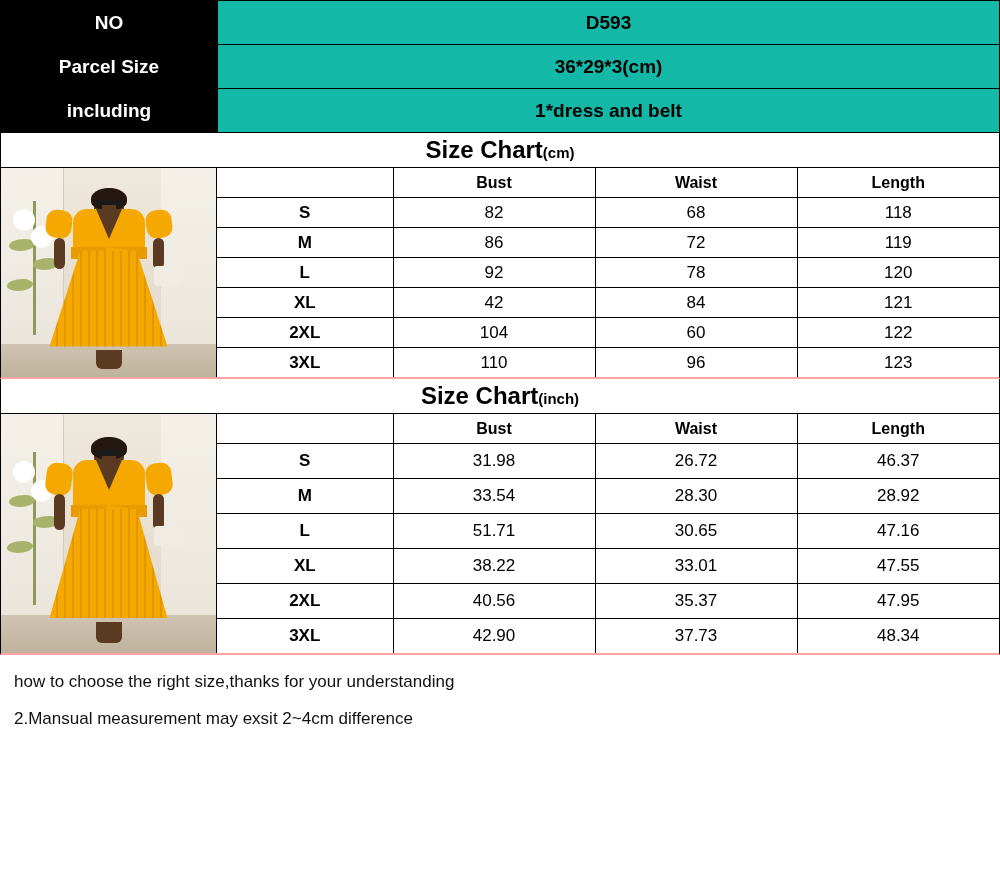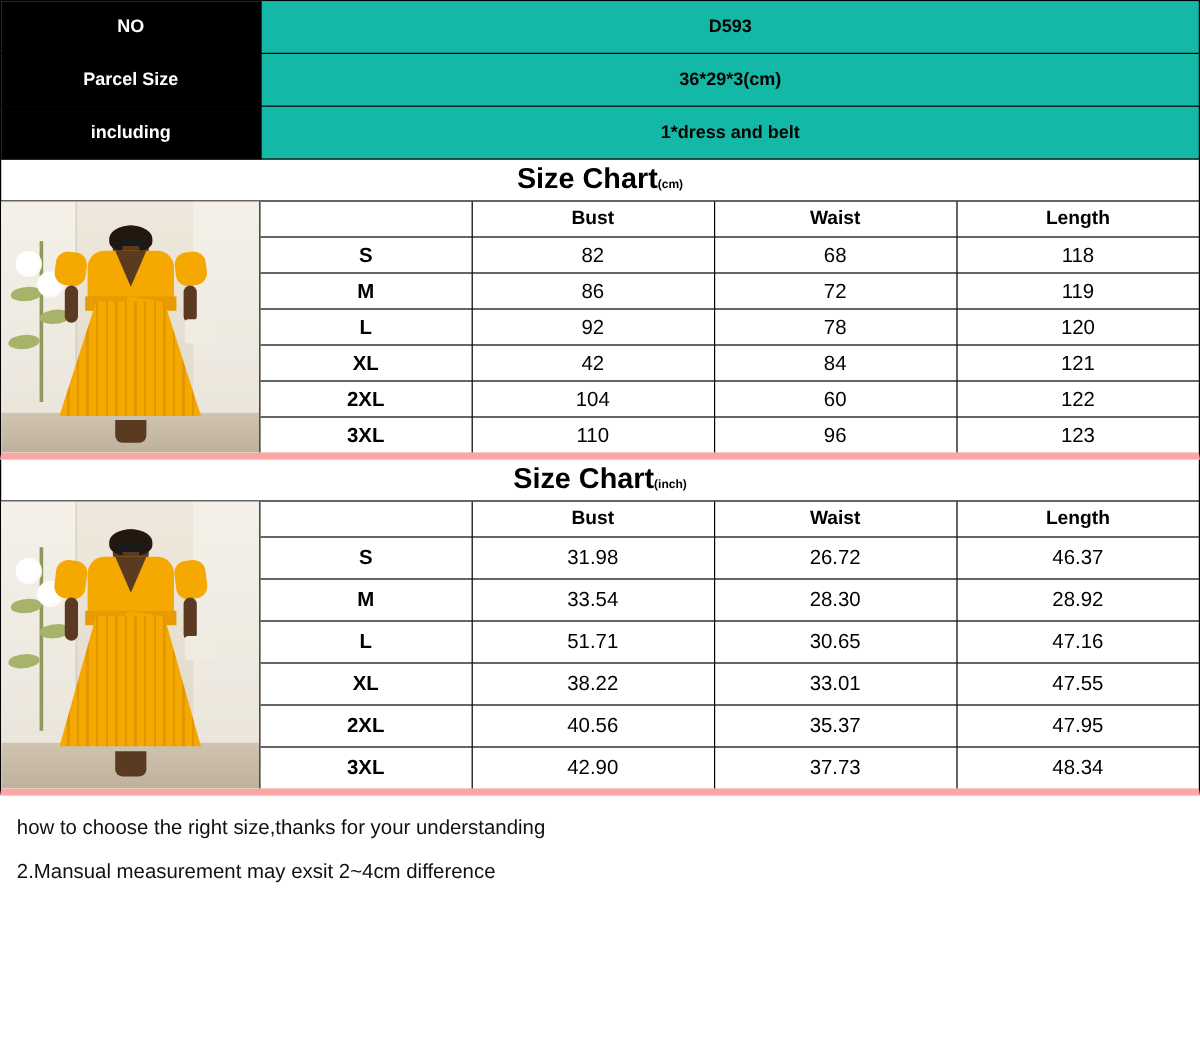--- a/index.html
+++ b/index.html
@@ -25,21 +25,21 @@
   .info-table {
     width: 1000px;
     border-collapse: collapse;
     table-layout: fixed;
   }
   .info-table td {
     border: 1px solid #000;
     height: 43px;
     text-align: center;
     vertical-align: middle;
-    font-size: 15px;
+    font-size: 19px;
     font-weight: bold;
     padding: 0;
   }
   .info-label {
     width: 216px;
     background: #000000;
     color: #ffffff;
     border-left: 1px solid #000;
     border-right: 1px solid #000;
   }
@@ -55,31 +55,31 @@
     border-left: 1px solid #000;
     border-right: 1px solid #000;
     border-bottom: 1px solid #000;
     height: 34px;
     line-height: 34px;
     text-align: center;
     font-size: 24px;
     font-weight: bold;
   }
   .chart-title .unit {
-    font-size: 10px;
+    font-size: 15px;
     font-weight: bold;
   }
 
   .chart-block {
     display: flex;
     width: 1000px;
     box-sizing: border-box;
     border-left: 1px solid #000;
     border-right: 1px solid #000;
-    border-bottom: 6px solid #fca5a5;
+    border-bottom: 2px solid #fca5a5;
   }
   .photo-cell {
     width: 215px;
     flex: 0 0 215px;
     border-right: 1px solid #000;
     position: relative;
     overflow: hidden;
     background: #e9e3d8;
   }
   .size-table {

